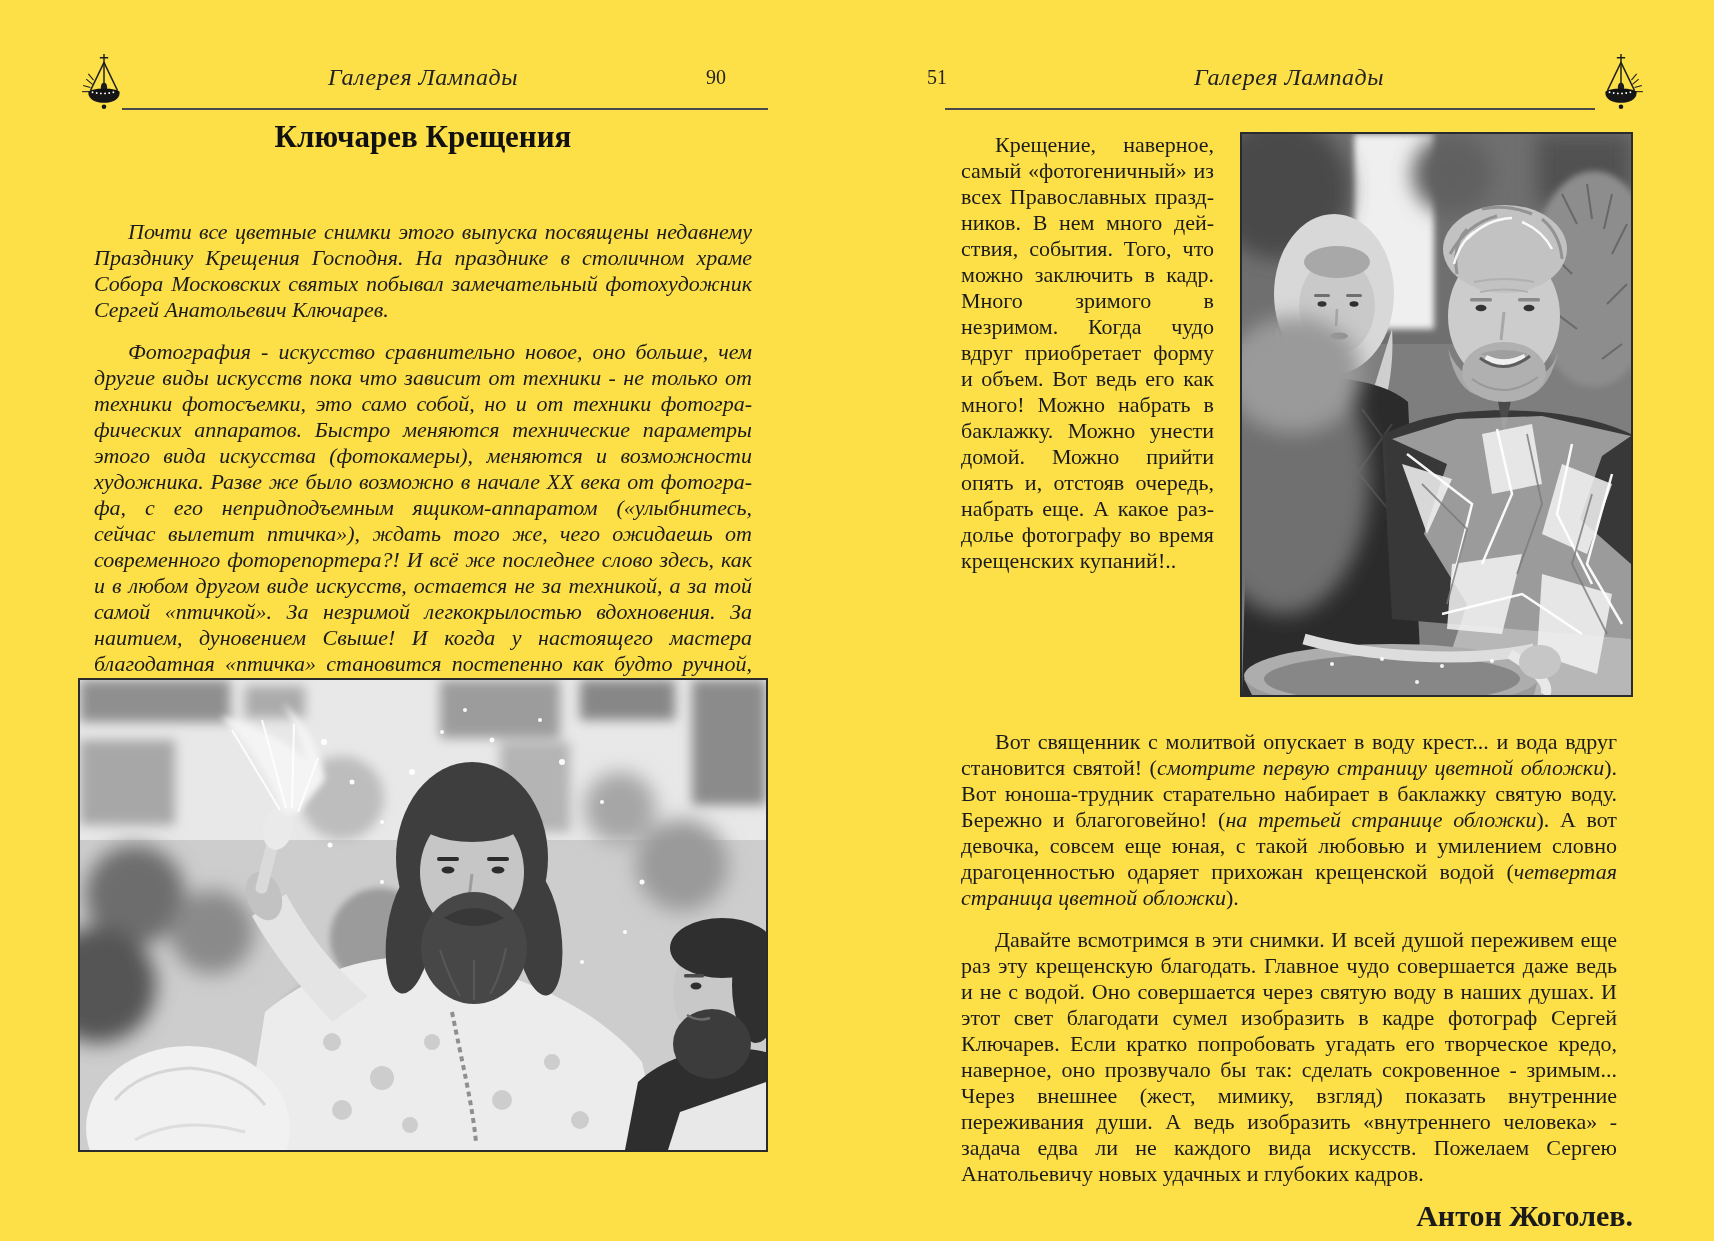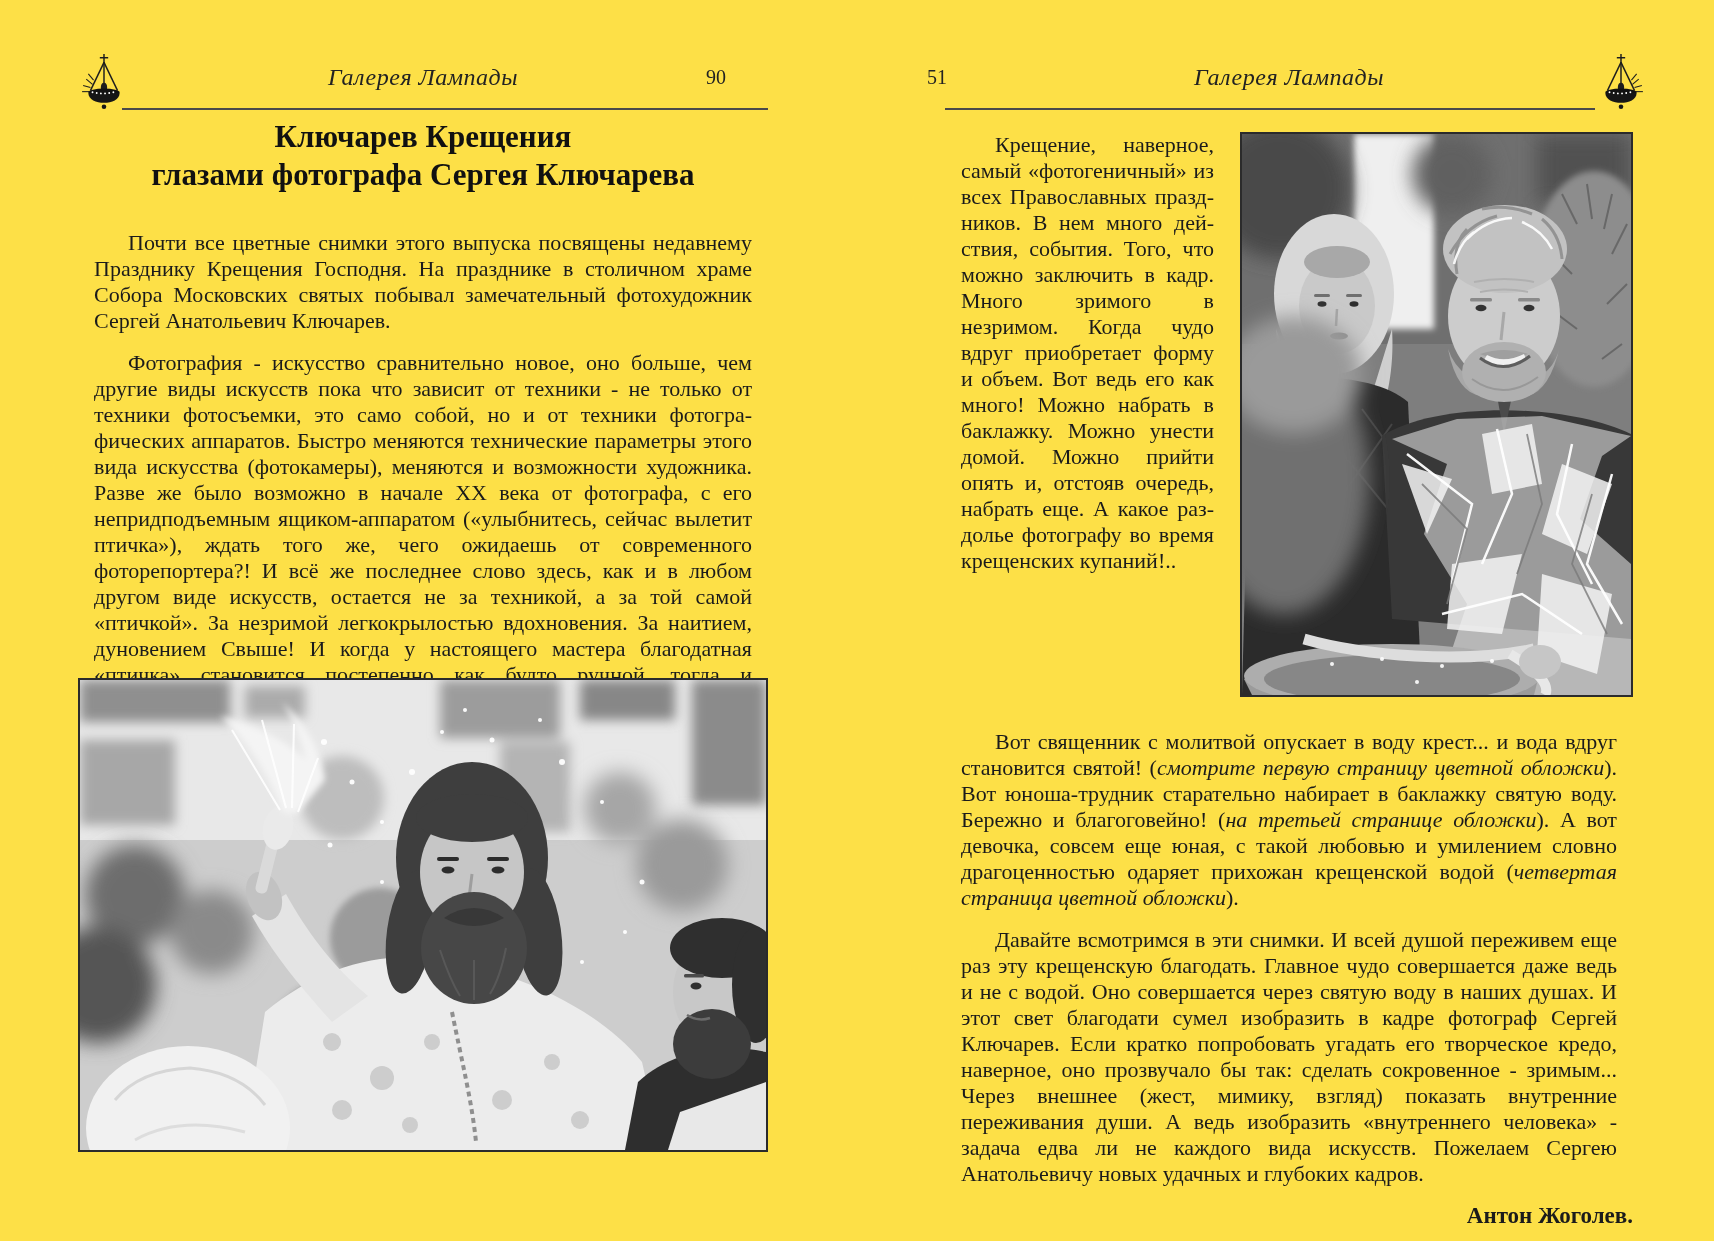--- a/index.html
+++ b/index.html
@@ -27,36 +27,36 @@
   .article-title{
     position:absolute;left:78px;top:118px;width:690px;
     text-align:center;font-weight:bold;font-size:31px;line-height:38px;
     color:#111;
   }
   .body-text{
     text-align:justify;
     font-size:22px;line-height:26px;
   }
   .body-text p{margin:16px;text-indent:34px;}
-  #left-body{position:absolute;left:78px;top:214px;width:690px;}
+  #left-body{position:absolute;left:78px;top:203px;width:690px;font-style:italic;}
   #right-col{
     position:absolute;left:945px;top:116px;width:285px;
     hyphens:auto;-webkit-hyphens:auto;
   }
   #right-main{position:absolute;left:945px;top:713px;width:688px;}
   .photo{
     position:absolute;border:2px solid #2b2b2b;box-sizing:border-box;
     background:#cfcfcf;
   }
   #photo-left{left:78px;top:678px;width:690px;height:474px;}
   #photo-right{left:1240px;top:132px;width:393px;height:565px;}
   .photo svg{display:block;width:100%;height:100%;}
   .it{font-style:italic;}
   #signature{
-    text-align:right;font-weight:bold;font-size:23px;margin-top:4px;
+    text-align:right;font-weight:bold;font-size:30px;margin-top:4px;
     text-indent:0;
   }
 </style>
 </head>
 <body>
 
 <div id="spread">
 
   <span class="ornament" style="left:80px;">
     <svg viewBox="0 0 46 56">
@@ -86,21 +86,20 @@
           <circle cx="32" cy="38.6" r=".9"></circle>
         </g>
     </svg>
   </span>
   <div class="running-title" style="left:78px;width:690px;">Галерея Лампады</div>
   <div class="page-num" style="left:78px;width:648px;text-align:right;">90</div>
   <div class="head-rule" style="left:122px;width:646px;"></div>
 
   <div class="article-title">
     <div>Ключарев Крещения</div>
-    <div>глазами фотографа Сергея Ключарева</div>
   </div>
 
   <div id="left-body" class="body-text">
     <p>Почти все цветные снимки этого выпуска посвящены недавнему Празднику Крещения Господня. На празднике в столичном храме Собора Московских святых побывал замечательный фотохудожник Сергей Анатольевич Ключарев.</p>
     <p>Фотография - искусство сравнительно новое, оно больше, чем другие виды искусств пока что зависит от техники - не только от техники фотосъемки, это само собой, но и от техники фотогра­фических аппаратов. Быстро меняются технические параметры этого вида искусства (фотокамеры), меняются и возможности художника. Разве же было возможно в начале XX века от фотогра­фа, с его непридподъемным ящиком-аппаратом («улыбнитесь, сейчас вылетит птичка»), ждать того же, чего ожидаешь от современного фоторепортера?! И всё же последнее слово здесь, как и в любом другом виде искусств, остается не за техникой, а за той самой «птичкой». За незримой легкокрылостью вдохновения. За наитием, дуновением Свыше! И когда у настоящего мастера благодатная «птичка» становится постепенно как будто ручной, тогда и фотоснимок превращается в искусство.</p>
   </div>
 
   <div id="photo-left" class="photo">
     <svg viewBox="0 0 686 470" preserveAspectRatio="none">
       <defs>

